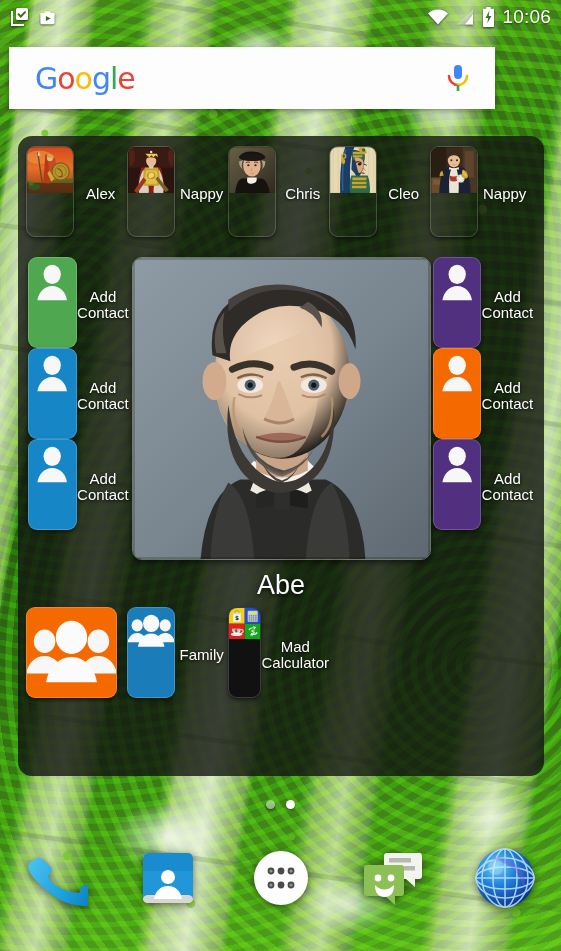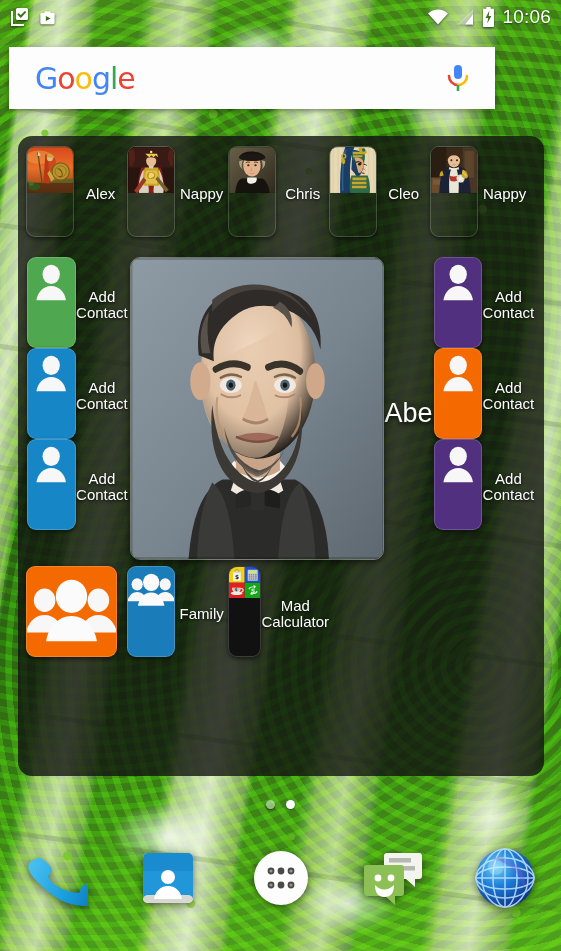--- a/index.html
+++ b/index.html
@@ -138,21 +138,21 @@
   .label.two { font-size:14px; }
 
   
   .person { position:absolute; inset:0; }
 
   
   .portrait { position:absolute; inset:0; }
 
   
   #abewrap {
-    width:303px; display:flex; flex-direction:row; align-items:center;text-align:center;
+    width:303px; display:flex; flex-direction:column; align-items:center;text-align:center;
   }
   #abetile {
     width:299px; height:303px; border-radius:10px; overflow:hidden;
     position:relative; border:1px solid rgba(255,255,255,.35);
     box-shadow:0 2px 6px rgba(0,0,0,.6);
   }
   #abelabel {
     color:#fff; font-size:27px; margin-top:10px;
     text-shadow:0 2px 4px rgba(0,0,0,.9);
   }

